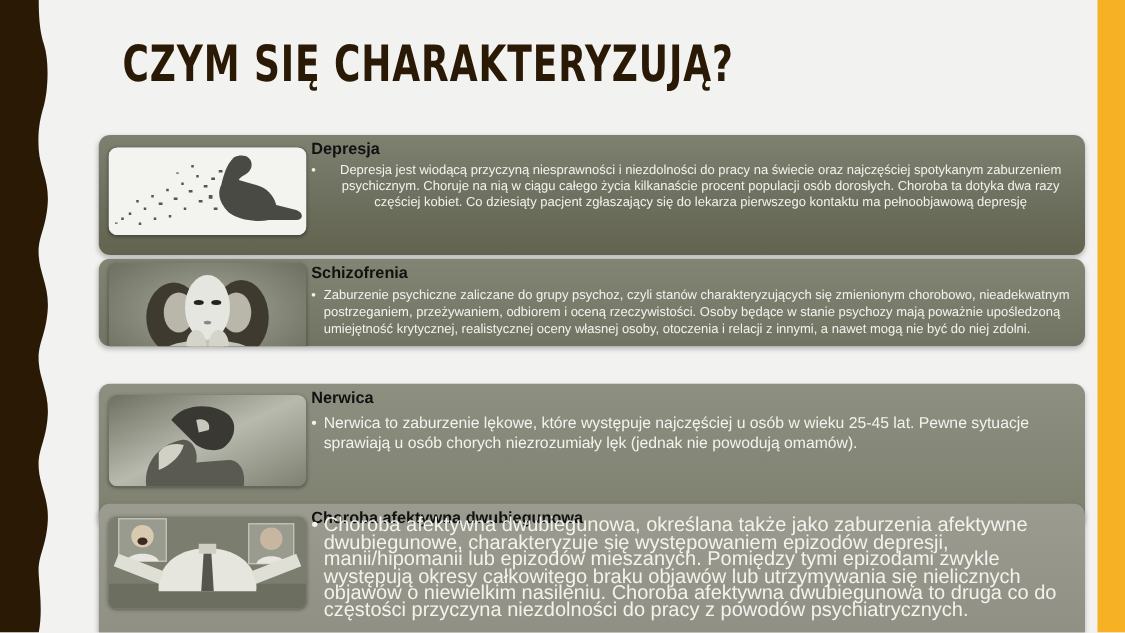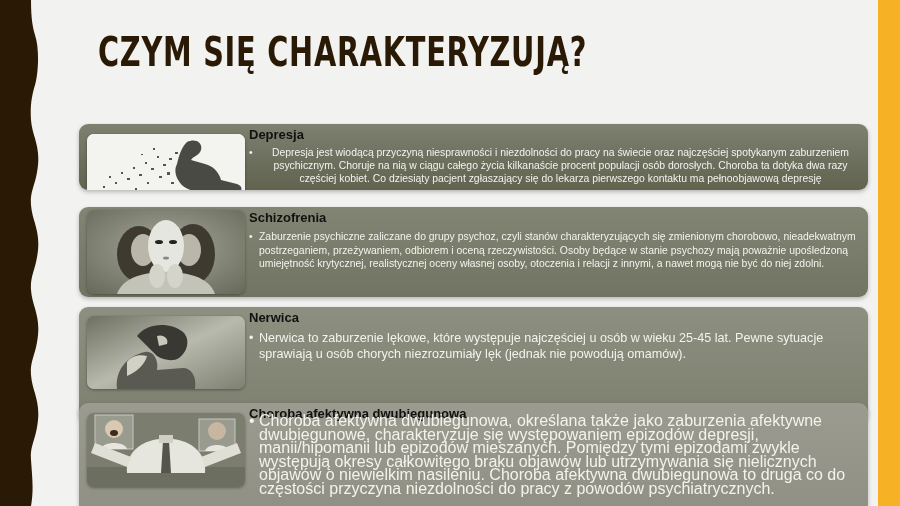--- a/index.html
+++ b/index.html
@@ -53,23 +53,23 @@
       list-style: none;
     }
     .card .bullets li {
       position: relative;
       padding-left: 10px;
     }
     .card .bullets li::before {
       content: "•";
       position: absolute; left: 0; top: 0;
     }
-    #card-depresja { top: 124px; height: 66px;
+    #card-depresja { top: 108px; height: 96px;
       background: linear-gradient(to bottom, #7e8070 0%, #6c6e5d 60%, #62644f 100%); }
-    #card-schizofrenia { top: 207px; height: 90px;
+    #card-schizofrenia { top: 207px; height: 70px;
       background: linear-gradient(to bottom, #838574 0%, #727463 100%); }
     #card-nerwica { top: 307px; height: 115px;
       background: linear-gradient(to bottom, #8d8f80 0%, #7d7f6f 100%); }
     #card-choroba { top: 403px; height: 110px;
       background: linear-gradient(to bottom, #9b9c8f 0%, #8f9083 100%); }
 
     #card-depresja .bullets { top: 22px; font-size: 10.4px; line-height: 13px; text-align: center; }
     #card-schizofrenia .bullets { top: 23px; font-size: 10.4px; line-height: 13.5px; }
     #card-nerwica .bullets { top: 24px; font-size: 12.6px; line-height: 15.5px; }
     #card-choroba .bullets { top: 11px; font-size: 16px; line-height: 13.5px; }

